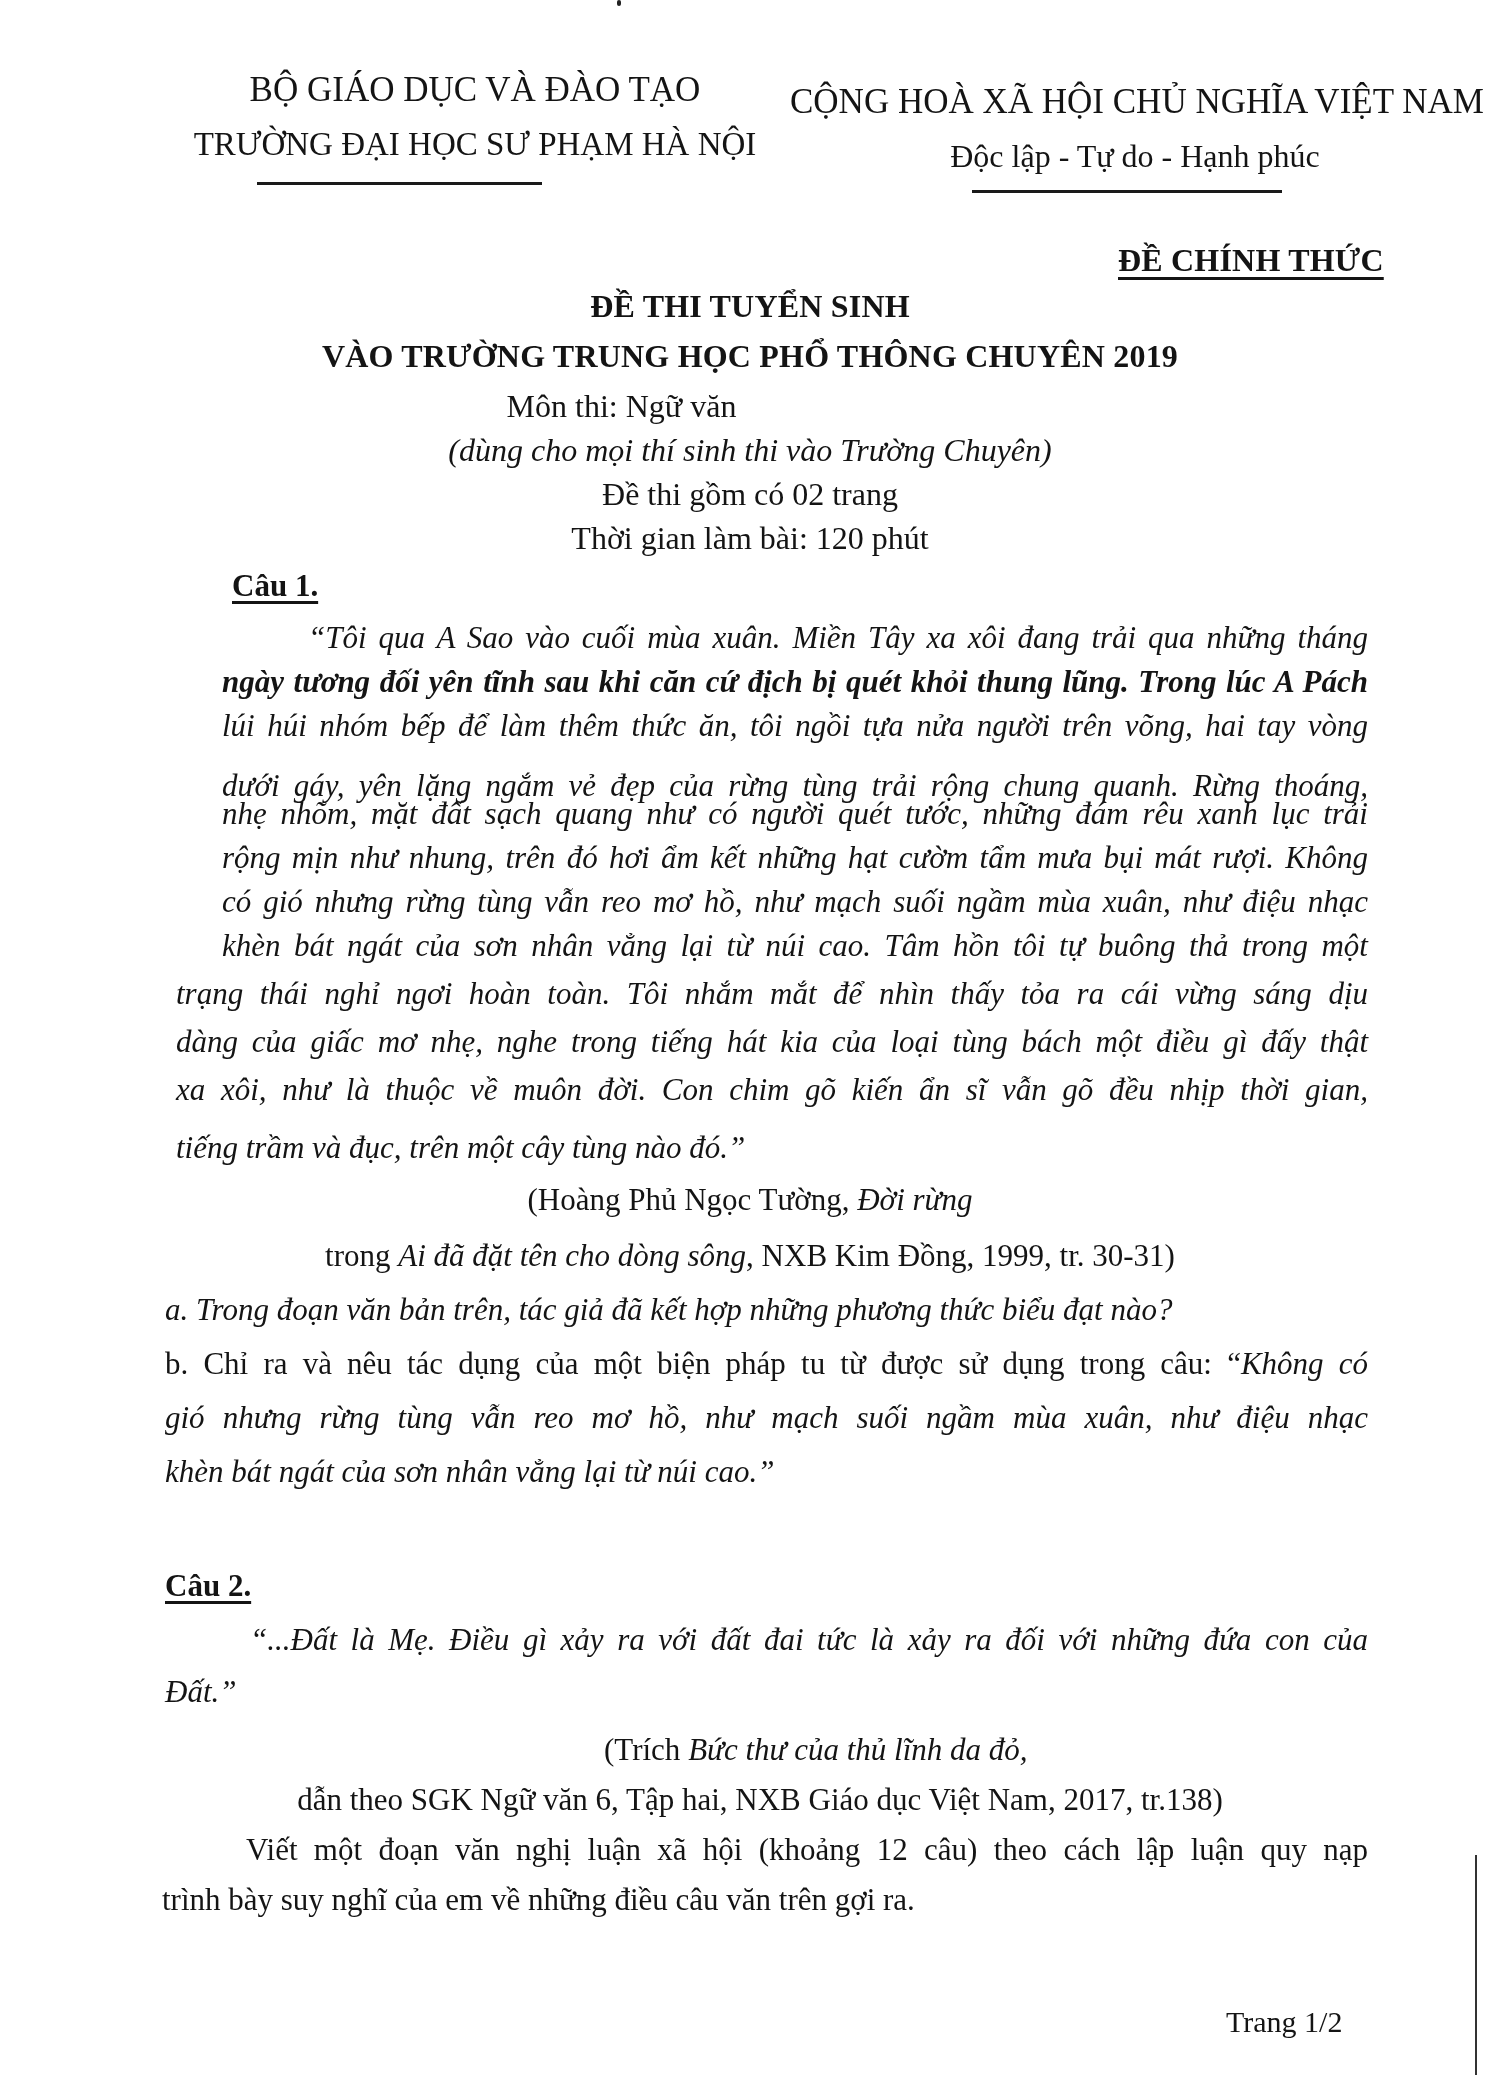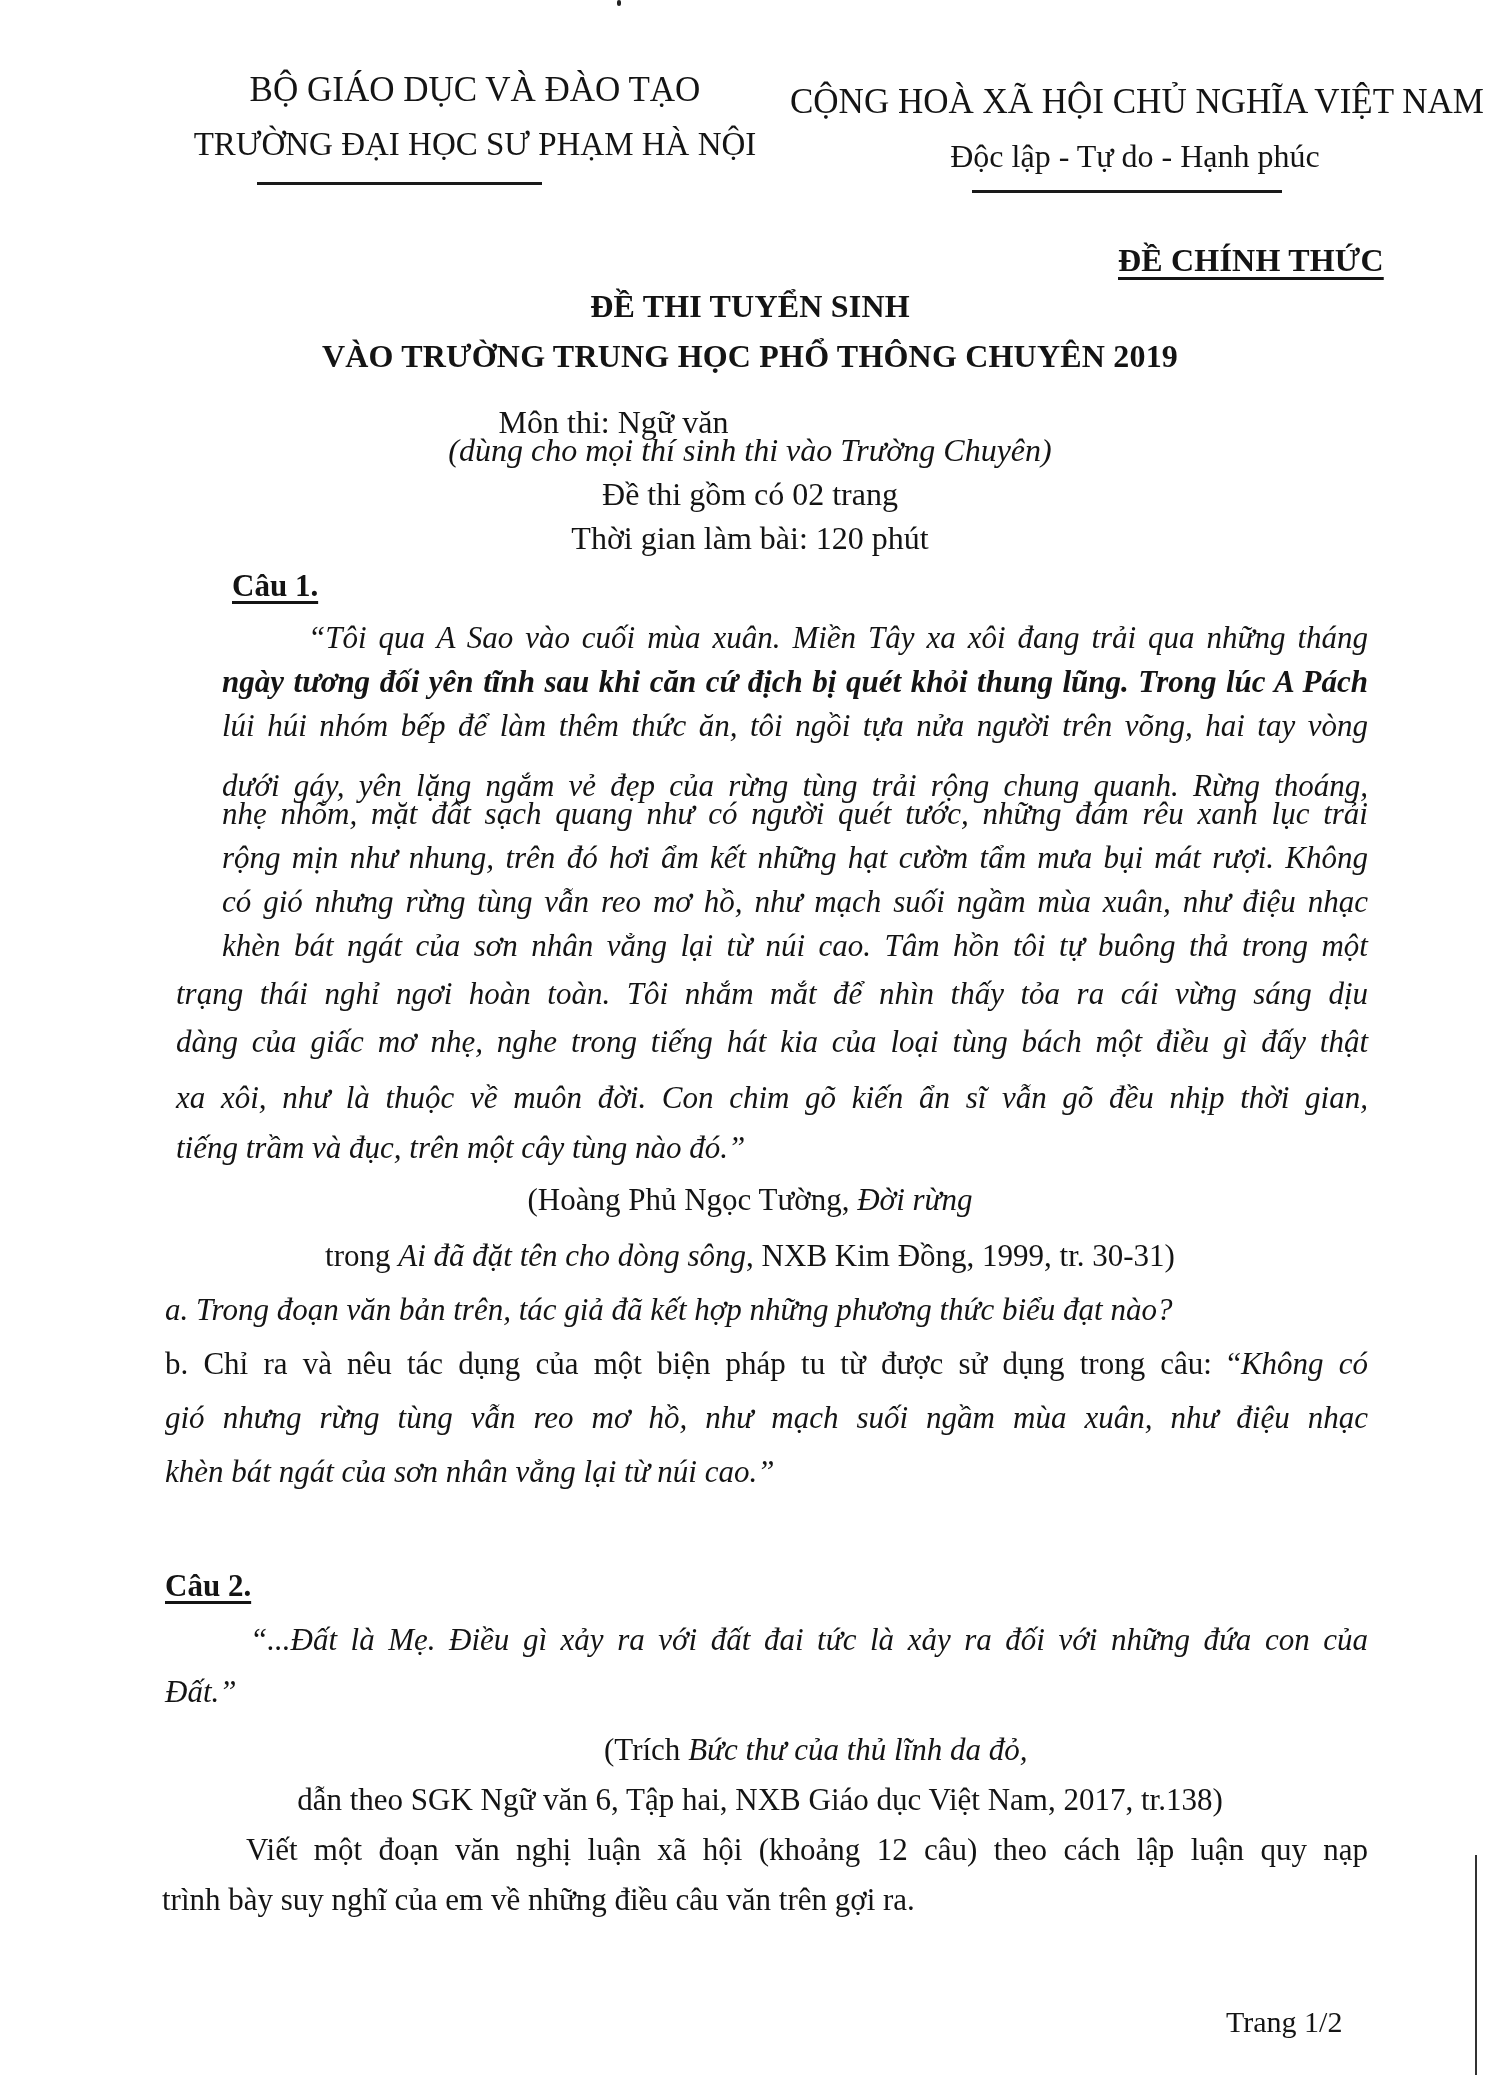--- a/index.html
+++ b/index.html
@@ -33,42 +33,42 @@
 
 <div class="abs center hdr" style="left:790px;top:80px;width:690px;">CỘNG HOÀ XÃ HỘI CHỦ NGHĨA VIỆT NAM</div>
 <div class="abs center hdr bold" style="left:790px;top:134px;width:690px;font-size:32px;">Độc lập - Tự do - Hạnh phúc</div>
 <div class="rule" style="left:972px;top:190px;width:310px;"></div>
 
 <div class="abs title" style="left:1118px;top:242px;font-size:32px;text-decoration:underline;text-decoration-thickness:3px;text-underline-offset:6px;">ĐỀ CHÍNH THỨC</div>
 
 <div class="abs center title" style="left:0;width:1500px;top:288px;">ĐỀ THI TUYỂN SINH</div>
 <div class="abs center title" style="left:0;width:1500px;top:338px;">VÀO TRƯỜNG TRUNG HỌC PHỔ THÔNG CHUYÊN 2019</div>
 
-<div class="abs center meta" style="left:0;width:1227px;top:388px;margin-top:16px;">
+<div class="abs center meta" style="left:8px;width:1227px;top:388px;">
   <span class="bold">Môn thi:</span>
   <span>Ngữ văn</span>
 </div>
 <div class="abs center meta it" style="left:0;width:1500px;top:432px;">(dùng cho mọi thí sinh thi vào Trường Chuyên)</div>
 <div class="abs center meta" style="left:0;width:1500px;top:476px;">Đề thi gồm có 02 trang</div>
 <div class="abs center meta" style="left:0;width:1500px;top:520px;">Thời gian làm bài: 120 phút</div>
 
 <div class="abs qlabel" style="left:232px;top:568px;">Câu 1.</div>
 
 <div>
   <div class="abs pline" style="left:308px;top:618px;width:1060px;text-align:justify;text-align-last:justify;">“Tôi qua A Sao vào cuối mùa xuân. Miền Tây xa xôi đang trải qua những tháng</div>
   <div class="abs pline" style="left:222px;top:662px;width:1146px;text-align:justify;text-align-last:justify;font-weight:bold;">ngày tương đối yên tĩnh sau khi căn cứ địch bị quét khỏi thung lũng. Trong lúc A Pách</div>
   <div class="abs pline" style="left:222px;top:706px;width:1146px;text-align:justify;text-align-last:justify;">lúi húi nhóm bếp để làm thêm thức ăn, tôi ngồi tựa nửa người trên võng, hai tay vòng</div>
   <div class="abs pline" style="left:222px;top:750px;width:1146px;text-align:justify;text-align-last:justify;margin-top:16px;">dưới gáy, yên lặng ngắm vẻ đẹp của rừng tùng trải rộng chung quanh. Rừng thoáng,</div>
   <div class="abs pline" style="left:222px;top:794px;width:1146px;text-align:justify;text-align-last:justify;">nhẹ nhõm, mặt đất sạch quang như có người quét tước, những đám rêu xanh lục trải</div>
   <div class="abs pline" style="left:222px;top:838px;width:1146px;text-align:justify;text-align-last:justify;">rộng mịn như nhung, trên đó hơi ẩm kết những hạt cườm tẩm mưa bụi mát rượi. Không</div>
   <div class="abs pline" style="left:222px;top:882px;width:1146px;text-align:justify;text-align-last:justify;">có gió nhưng rừng tùng vẫn reo mơ hồ, như mạch suối ngầm mùa xuân, như điệu nhạc</div>
   <div class="abs pline" style="left:222px;top:926px;width:1146px;text-align:justify;text-align-last:justify;">khèn bát ngát của sơn nhân vẳng lại từ núi cao. Tâm hồn tôi tự buông thả trong một</div>
   <div class="abs pline" style="left:176px;top:974px;width:1192px;text-align:justify;text-align-last:justify;">trạng thái nghỉ ngơi hoàn toàn. Tôi nhắm mắt để nhìn thấy tỏa ra cái vừng sáng dịu</div>
   <div class="abs pline" style="left:176px;top:1022px;width:1192px;text-align:justify;text-align-last:justify;">dàng của giấc mơ nhẹ, nghe trong tiếng hát kia của loại tùng bách một điều gì đấy thật</div>
-  <div class="abs pline" style="left:176px;top:1070px;width:1192px;text-align:justify;text-align-last:justify;margin-top:8px;">xa xôi, như là thuộc về muôn đời. Con chim gõ kiến ẩn sĩ vẫn gõ đều nhịp thời gian,</div>
+  <div class="abs pline" style="left:176px;top:1070px;width:1192px;text-align:justify;text-align-last:justify;">xa xôi, như là thuộc về muôn đời. Con chim gõ kiến ẩn sĩ vẫn gõ đều nhịp thời gian,</div>
   <div class="abs pline" style="left:176px;top:1128px;">tiếng trầm và đục, trên một cây tùng nào đó.”</div>
 </div>
 
 <div class="abs center norm" style="left:0;width:1500px;top:1180px;">
   <span>(Hoàng Phủ Ngọc Tường, </span><span class="it">Đời rừng</span>
 </div>
 <div class="abs center norm" style="left:80px;width:1340px;top:1236px;">
   <span>trong </span><span class="it">Ai đã đặt tên cho dòng sông</span><span>, NXB Kim Đồng, 1999, tr. 30-31)</span>
 </div>
 

